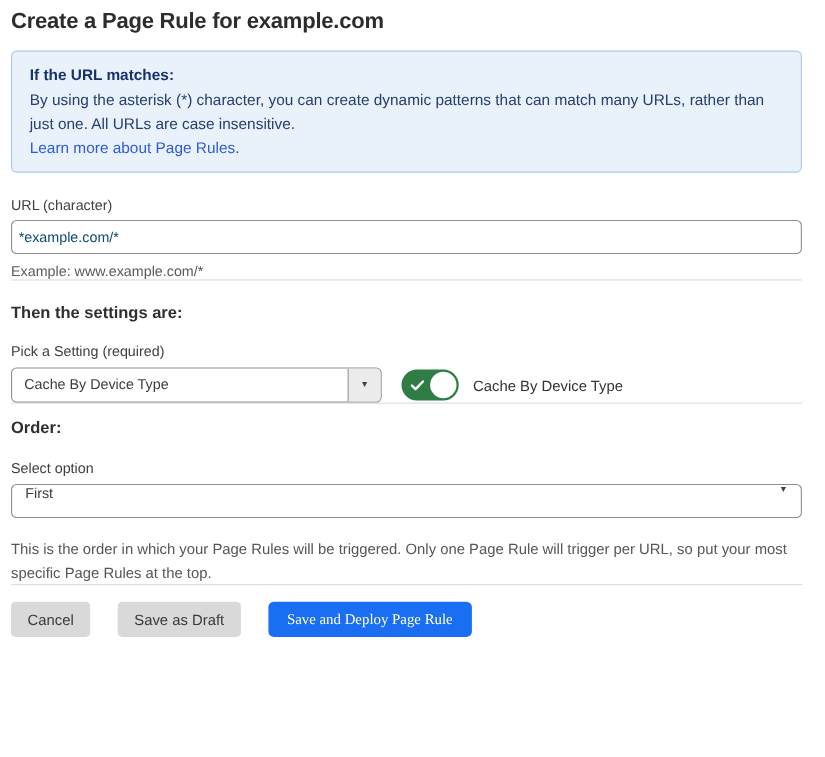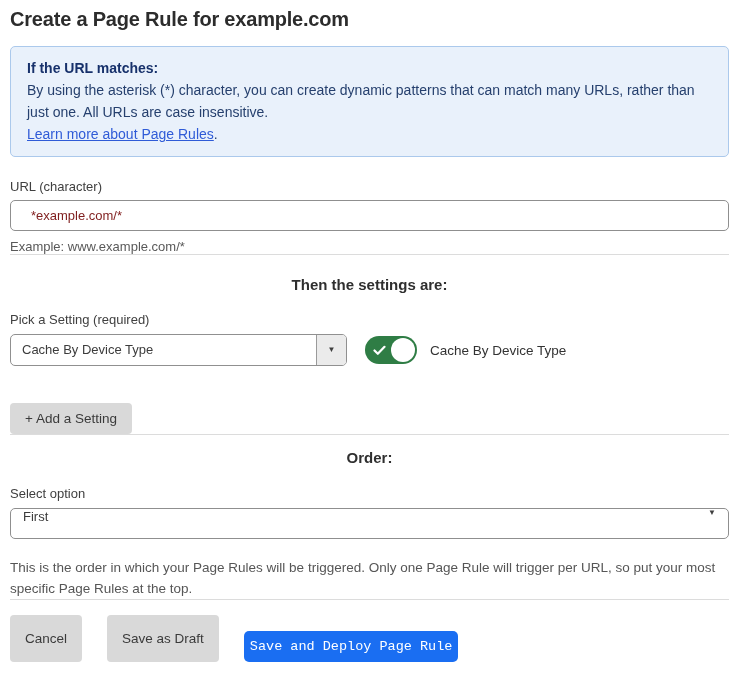--- a/index.html
+++ b/index.html
@@ -30,37 +30,36 @@
     line-height: 22px;
     color: var(--info_text, #26406e);
     margin-bottom: 22px;
   }
   .info-heading {
     font-weight: 700;
     color: var(--info_heading, #17316b);
   }
   .info-link {
     color: var(--link, #2f5bd7);
-    text-decoration: underline;
     cursor: pointer;
   }
 
   .field-label {
     font-size: 13px;
     color: #404040;
     margin: 0 0 6px 0;
   }
   .text-input {
     width: 100%;
     height: 31px;
     border: 1px solid #8f8f8f;
     border-radius: 5px;
-    padding: 0 20px;
-    font-size: 13px;
-    color: #7f1d1d;
+    padding: 0 6px;
+    font-size: 13px;
+    color: #0c4a6e;
     font-family: inherit;
     background: #fff;
     outline: none;
   }
   .helper-text {
     font-size: 13px;
     color: #595959;
     margin-top: 8px;
   }
 
@@ -71,21 +70,20 @@
   }
   .divider-1 { margin-top: 14px; }
   .divider-2 { margin-top: 25px; }
   .divider-3 { margin-top: 12px; }
 
   .section-heading {
     font-size: 15px;
     font-weight: 700;
     color: #2f2f2f;
     margin-top: 21px;
-    text-align: center;
   }
   .pick-label { margin-top: 19px; margin-bottom: 7px; }
 
   .setting-row {
     display: flex;
     align-items: center;
     height: 32px;
   }
   .split-select {
     width: 337px;
@@ -186,24 +184,23 @@
     display: flex;
     gap: 25px;
     margin-top: 15px;
   }
   .primary-btn {
     background: var(--primary_blue, #1a6ef2);
     color: #ffffff;
     border: none;
     border-radius: 5px;
     font-size: 13.5px;
-    font-family: Liberation Mono, monospace;
-    padding: 8px 6px;
-    cursor: pointer;
-    margin-top: 16px;
+    font-family: Liberation Serif, serif;
+    padding: 8px 17px;
+    cursor: pointer;
   }
 </style>
 </head>
 <body>
 
 <div class="container">
 
   <h1 class="page-title">Create a Page Rule for example.com</h1>
 
   <div class="info-box">
@@ -233,21 +230,20 @@
       <span class="check-wrap">
         <svg width="13" height="11" viewBox="0 0 13 11">
             <path d="M1.5 5.5 L4.8 8.8 L11.5 1.8" stroke="#ffffff" stroke-width="2.2" fill="none" stroke-linecap="round" stroke-linejoin="round"></path>
           </svg>
       </span>
       <span class="knob"></span>
     </div>
     <div class="toggle-label">Cache By Device Type</div>
   </div>
 
-  <button class="gray-btn add-setting">+ Add a Setting</button>
 
   <hr class="divider divider-2">
 
   <div class="section-heading order-heading">Order:</div>
 
   <div class="field-label select-label">Select option</div>
 
   <div class="full-select">
     <span>First</span>
     <span class="caret">▼</span>

